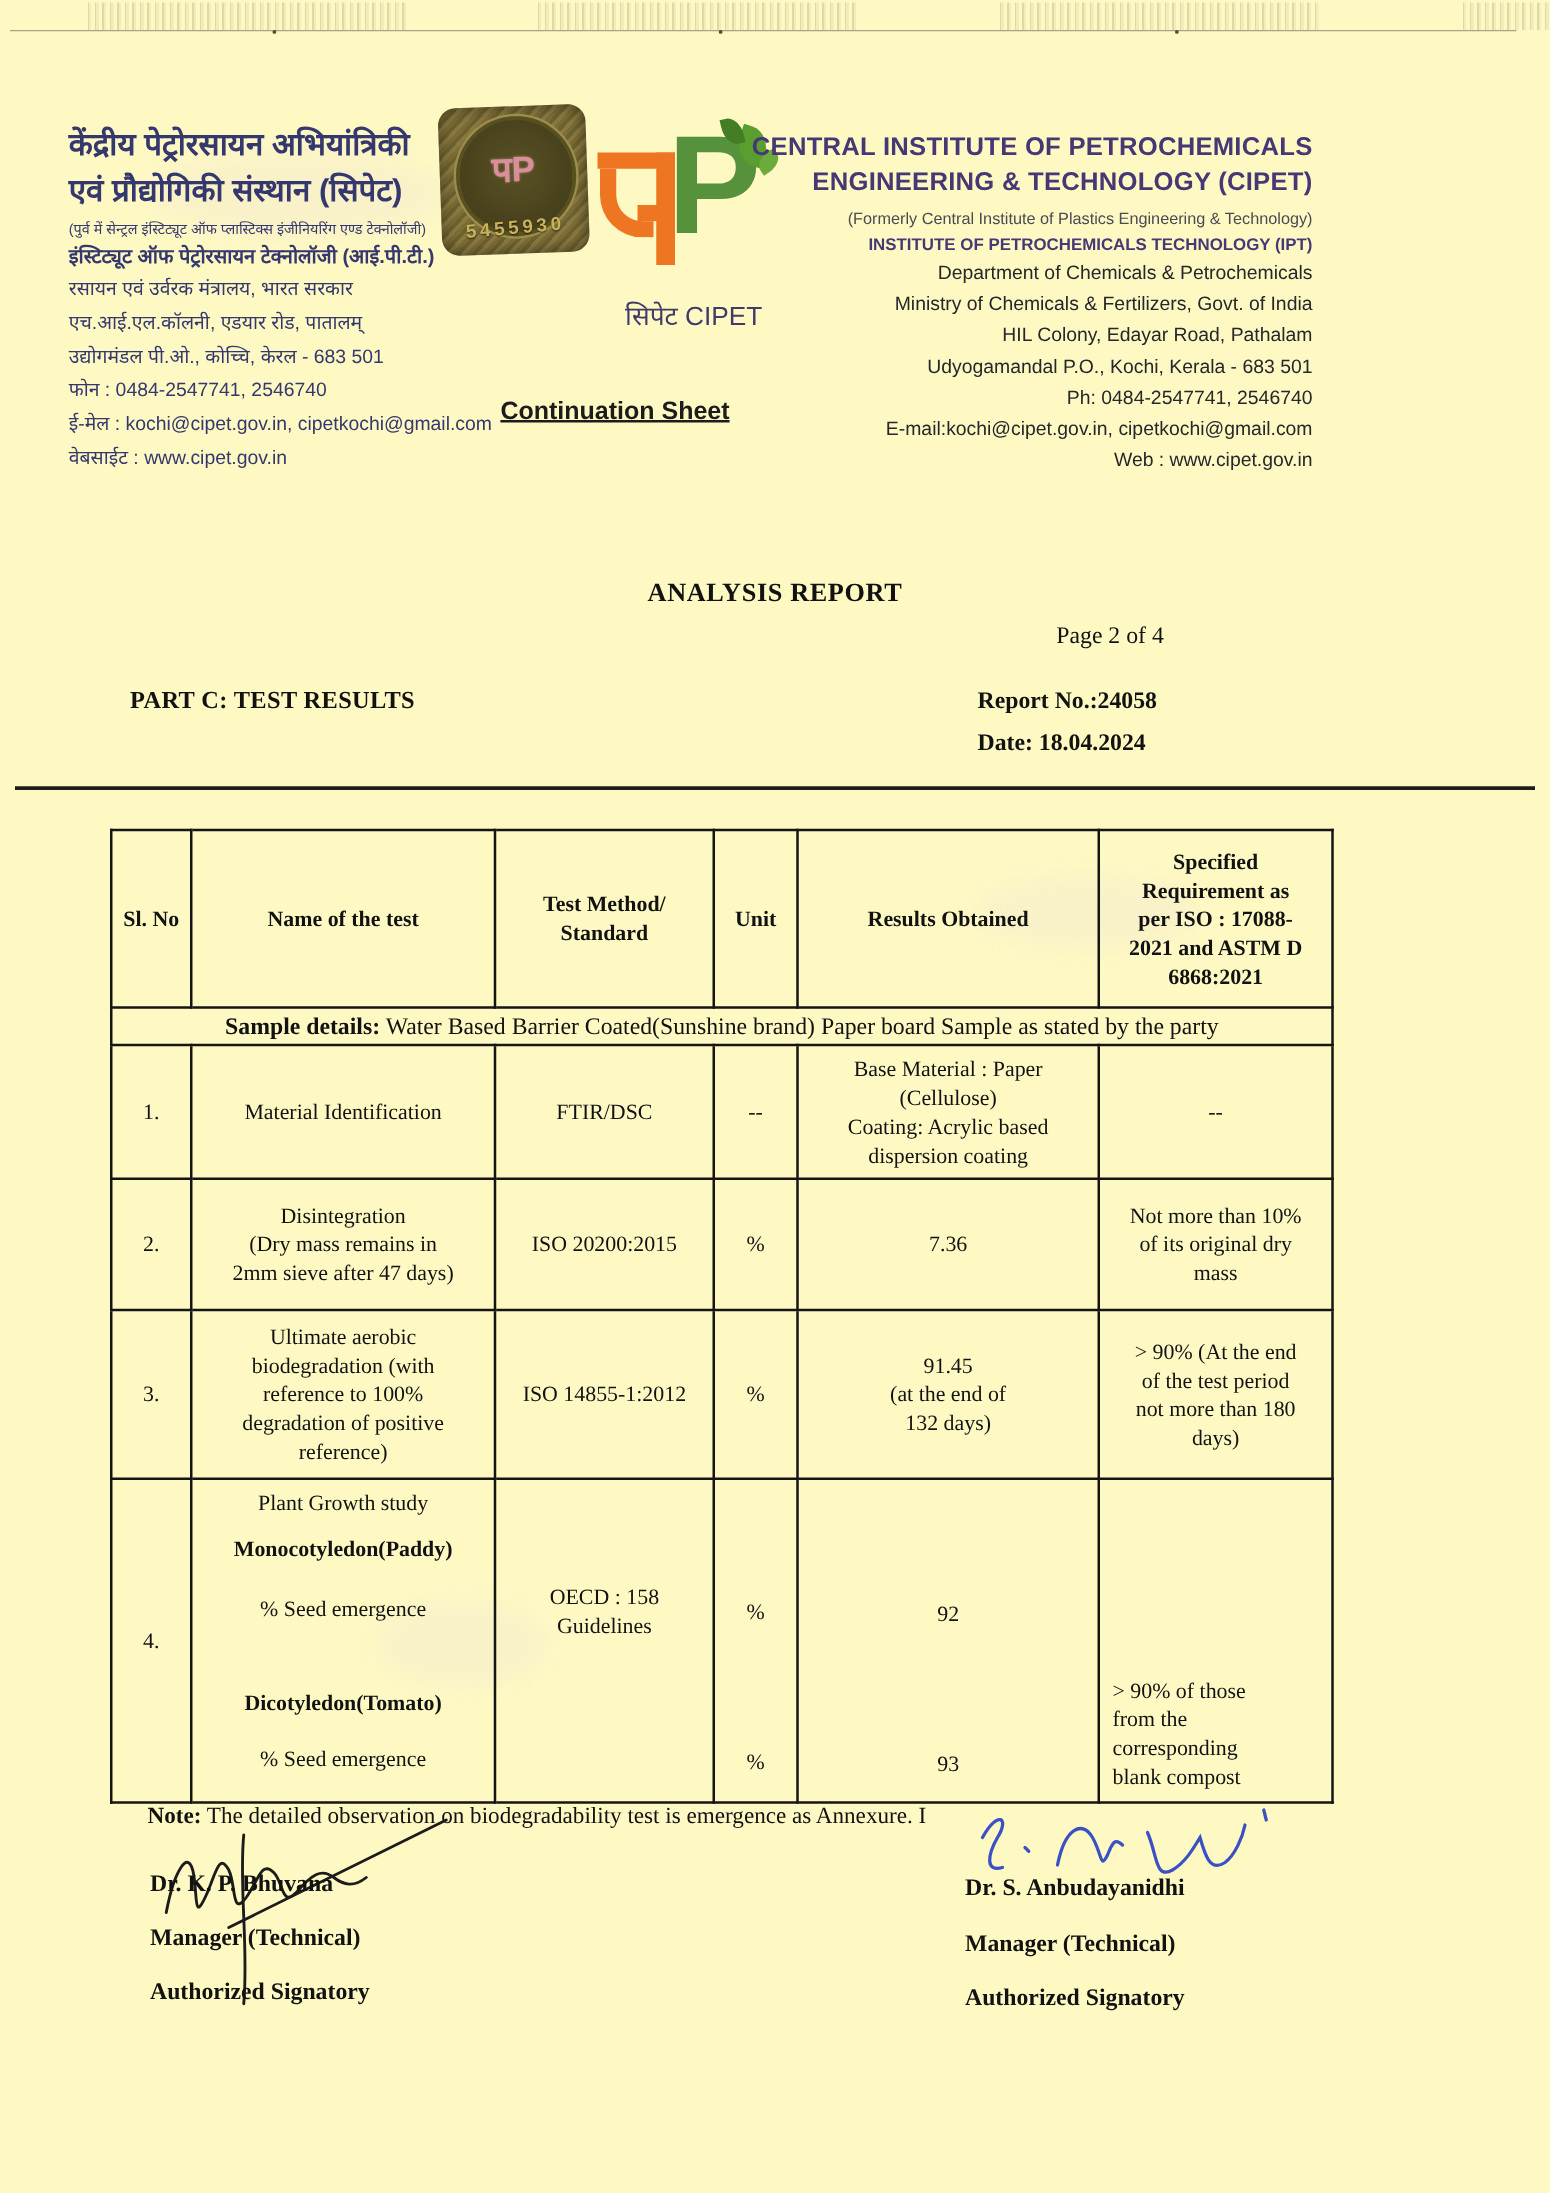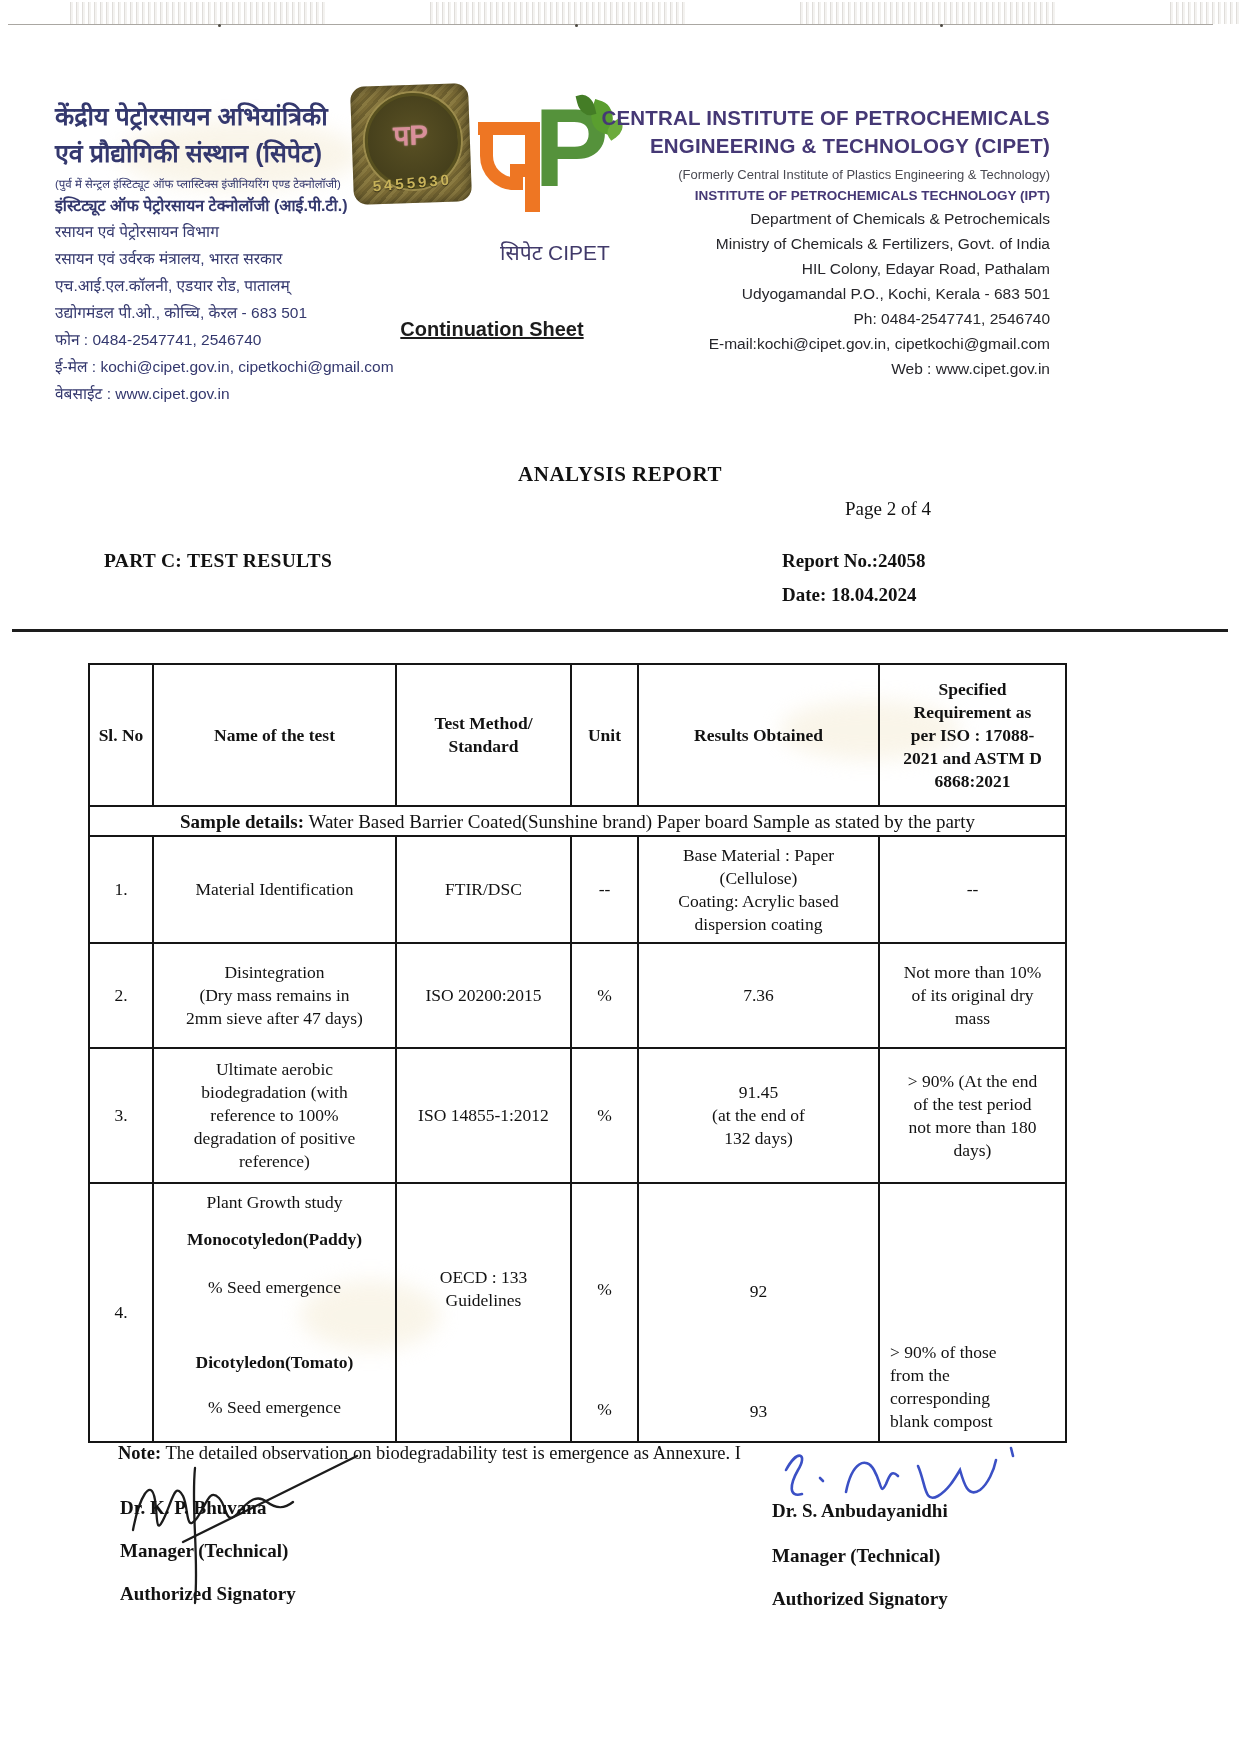--- a/index.html
+++ b/index.html
@@ -1,16 +1,16 @@
 <!DOCTYPE html>
 <html><head>
 <meta charset="utf-8">
 <style>
   html,body{margin:0;padding:0;background:#e8e8e8;}
-  .page{position:relative;width:1240px;height:1754px;background:#ffffff;overflow:hidden;
+  .page{position:relative;width:1240px;height:1754px;background:#fef9c3;overflow:hidden;
         font-family:"Liberation Serif",serif;color:#121212;}
   .abs{position:absolute;}
 
   
   .smudge{position:absolute;top:2px;height:22px;width:255px;
           background:repeating-linear-gradient(90deg, rgba(110,100,85,.22) 0 1px, rgba(160,150,130,.12) 1px 3px, rgba(0,0,0,0) 3px 6px);
           filter:blur(.5px);}
   .scanline{position:absolute;top:24px;left:8px;width:1205px;height:1px;background:rgba(100,95,85,.55);}
   .speck{position:absolute;width:3px;height:3px;background:#4d4a42;border-radius:50%;}
   .blob{position:absolute;background:#f3e9cf;opacity:.45;filter:blur(10px);border-radius:50%;}
@@ -109,21 +109,20 @@
   <div class="speck" style="left:940px;top:24px"></div>
   <div class="blob" style="left:120px;top:120px;width:240px;height:70px"></div>
   <div class="blob" style="left:780px;top:700px;width:180px;height:60px"></div>
   <div class="blob" style="left:300px;top:1280px;width:140px;height:70px"></div>
 
   <div class="abs hi-block">
     <div class="hi-title">केंद्रीय पेट्रोरसायन अभियांत्रिकी</div>
     <div class="hi-title">एवं प्रौद्योगिकी संस्थान (सिपेट)</div>
     <div class="hi-formerly">(पुर्व में सेन्ट्रल इंस्टिट्यूट ऑफ प्लास्टिक्स इंजीनियरिंग एण्ड टेक्नोलॉजी)</div>
     <div class="hi-ipt">इंस्टिट्यूट ऑफ पेट्रोरसायन टेक्नोलॉजी (आई.पी.टी.)</div>
-    <div class="hi-line">रसायन एवं पेट्रोरसायन विभाग</div>
     <div class="hi-line">रसायन एवं उर्वरक मंत्रालय, भारत सरकार</div>
     <div class="hi-line">एच.आई.एल.कॉलनी, एडयार रोड, पातालम्</div>
     <div class="hi-line">उद्योगमंडल पी.ओ., कोच्चि, केरल - 683 501</div>
     <div class="hi-line">फोन : 0484-2547741, 2546740</div>
     <div class="hi-line">ई-मेल : kochi@cipet.gov.in, cipetkochi@gmail.com</div>
     <div class="hi-line">वेबसाईट : www.cipet.gov.in</div>
   </div>
 
   <div class="abs holo">
     <div class="holo-circle"></div>
@@ -244,21 +243,21 @@
           <div class="r4wrap">
             <div class="r4" style="top:5px">Plant Growth study</div>
             <div class="r4 bold" style="top:42px">Monocotyledon(Paddy)</div>
             <div class="r4" style="top:90px">% Seed emergence</div>
             <div class="r4 bold" style="top:165px">Dicotyledon(Tomato)</div>
             <div class="r4" style="top:210px">% Seed emergence</div>
           </div>
         </td>
         <td>
           <div class="r4wrap">
-            <div class="r4 ml" style="top:80px">OECD : 133
+            <div class="r4 ml" style="top:80px">OECD : 158
 Guidelines</div>
           </div>
         </td>
         <td>
           <div class="r4wrap">
             <div class="r4" style="top:92px">%</div>
             <div class="r4" style="top:212px">%</div>
           </div>
         </td>
         <td>

